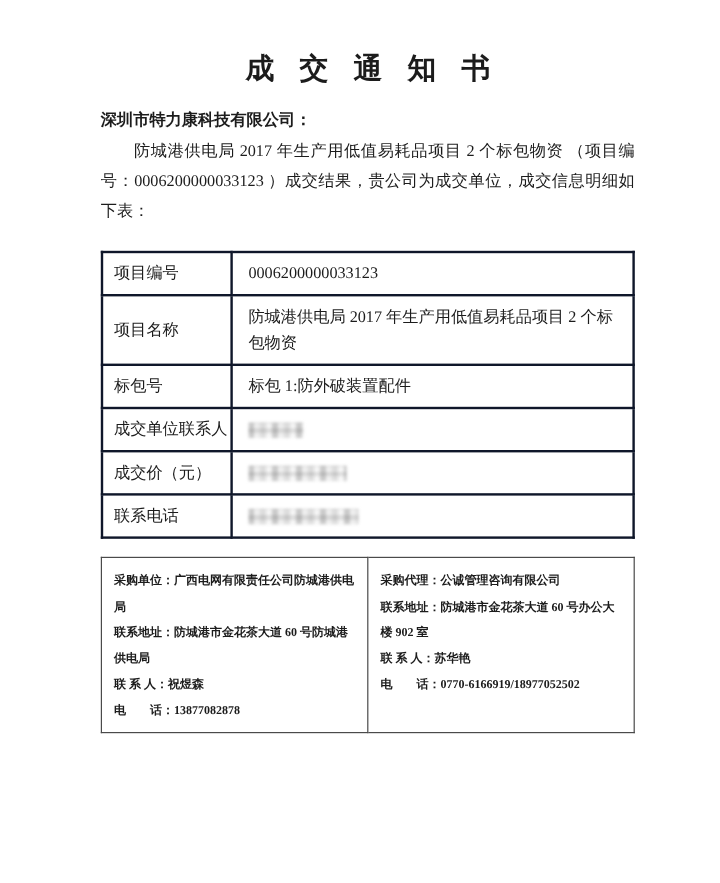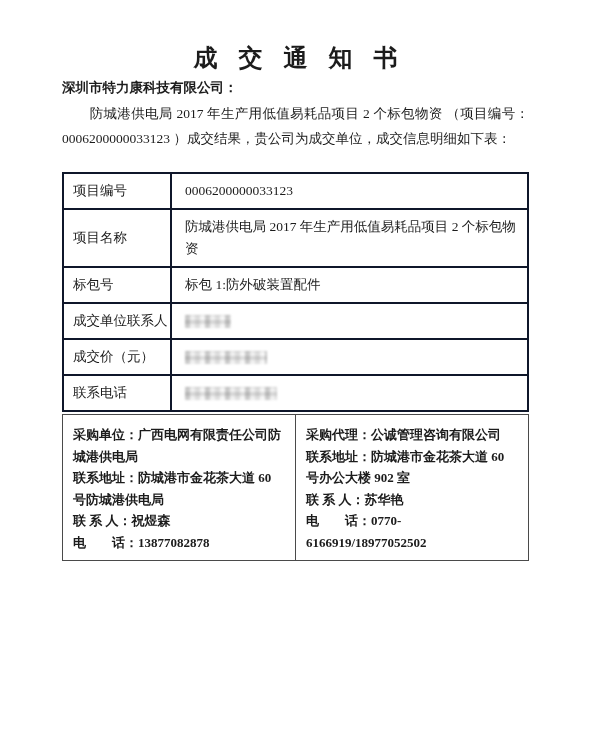--- a/index.html
+++ b/index.html
@@ -2,50 +2,50 @@
 <html><head>
 <meta charset="utf-8">
 <style>
   * { margin:0; padding:0; box-sizing:border-box; }
   html,body { background:#ffffff; }
   body {
     width:600px; height:736px; overflow:hidden;
     font-family:"Liberation Serif","DejaVu Serif",serif;
     color:#1c1c1c;
   }
-  .page { width:600px; height:736px; padding:44px 71px 0 62px; background:#ffffff; }
+  .page { width:600px; height:736px; padding:44px 71px 0 84px; background:#ffffff; }
 
   .doc-title {
     font-size:24px; font-weight:600; text-align:center;
     letter-spacing:21px; padding-left:21px; line-height:28px;
   }
   .proj-line {
     display:flex; justify-content:flex-end; align-items:baseline;
     gap:23px; margin-top:11px; font-size:12.5px;
   }
-  .recipient { font-size:13.5px; font-weight:bold; margin-top:7px; line-height:18px; }
+  .recipient { font-size:13.5px; font-weight:bold; margin-top:19px; line-height:18px; }
   .para {
     font-size:13.5px; line-height:25px; text-align:justify;
     text-indent:2.05em; margin-top:4px;
   }
 
   table.details {
     width:100%; border-collapse:collapse; margin-top:21px;
     font-size:13.5px; table-layout:fixed;
   }
   table.details td { border:2px solid #0f172a; vertical-align:middle; }
   table.details td.lbl { width:108px; padding:6px 2px 6px 9px; }
   table.details td.val { padding:6px 8px 6px 13px; line-height:22px; }
   table.details tr.single td { height:31px; }
 
   .notice { margin-top:26px; }
 
   table.contacts {
-    width:100%; border-collapse:collapse; margin-top:2px;
-    font-size:13px; font-weight:bold; table-layout:fixed;
+    width:100%; border-collapse:collapse; margin-top:15px;
+    font-size:10px; font-weight:bold; table-layout:fixed;
   }
   table.contacts td {
     border:1px solid #4a4a4a; vertical-align:top;
     padding:9px 9px 7px 10px; width:50%;
   }
   .cline { line-height:21.5px; text-align:left; }
 
   .date-line {
     margin-top:22px; padding-left:285px; font-size:12px; font-weight:bold;
     display:flex; align-items:center; gap:6px;

